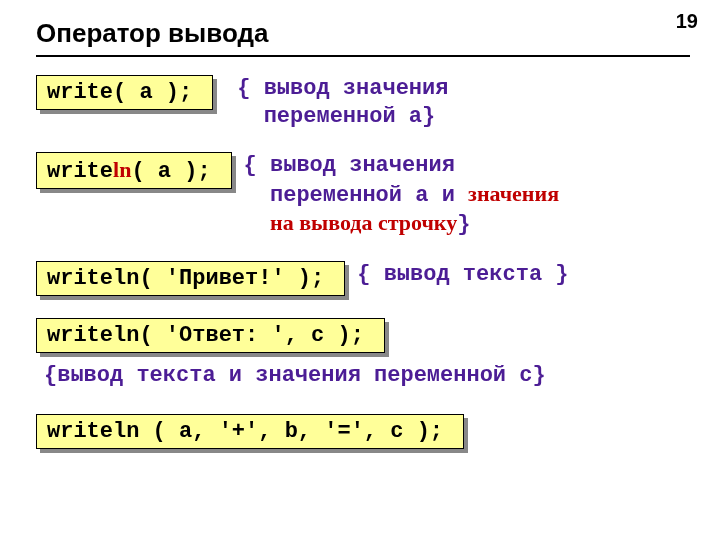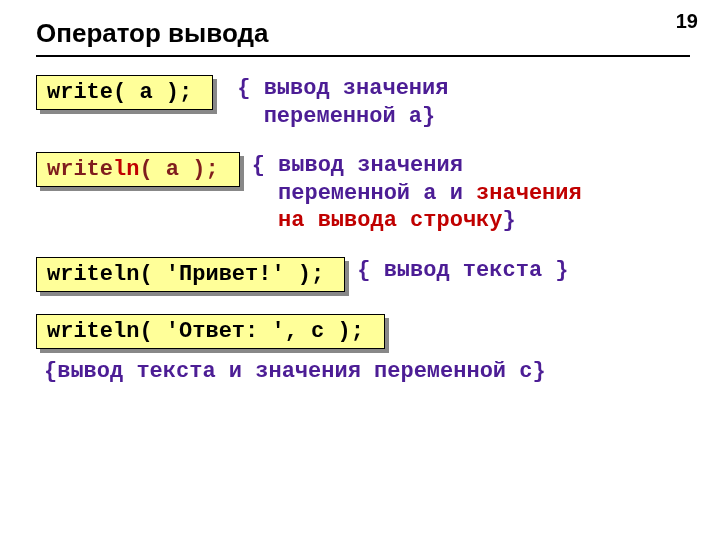--- a/index.html
+++ b/index.html
@@ -44,22 +44,22 @@
     display: inline-block;
     background: #ffff99;
     border: 1.5px solid #000;
     padding: 4px 20px 4px 10px;
     box-shadow: 4px 4px 0 #888;
     line-height: 1.15;
   }
   .comment {
     color: #4c1d95;
   }
-  .red { color: #c00000; }
-  .black { color: #7f1d1d; }
+  .red { color: #c00000; font-family: Liberation Serif, serif; }
+  .black { color: #000000; }
   .row {
     display: flex;
     align-items: flex-start;
     margin-bottom: 22px;
   }
   .row .comment-block {
     margin-left: 24px;
     flex: 1;
   }
   .comment-block .mono {
@@ -118,14 +118,19 @@
     </div>
   </div>
 
   <div class="spaced">
     <div class="codebox mono">
       <span>writeln( 'Ответ: ', c );</span>
     </div>
   </div>
   <div class="mono comment indent" style="margin-bottom:26px;">{вывод текста и значения переменной c}</div>
 
+  <div>
+    <div class="codebox mono">
+      <span>writeln ( a, '+', b, '=', c );</span>
+    </div>
+  </div>
 
 </div>
 
 </body></html>

